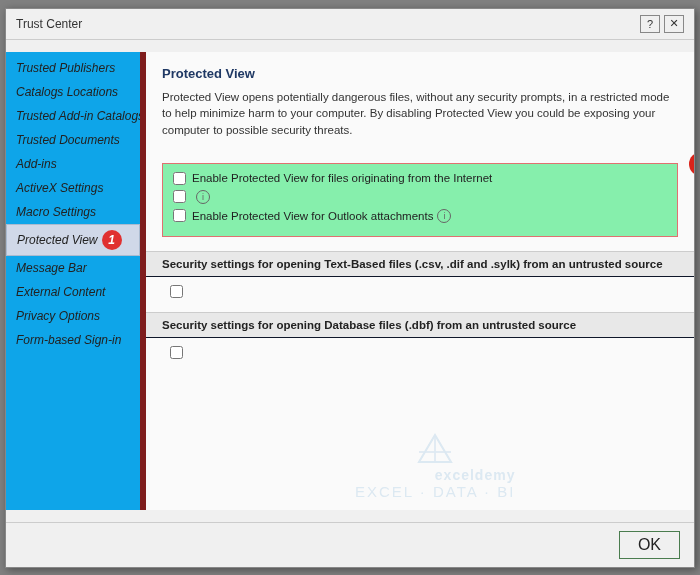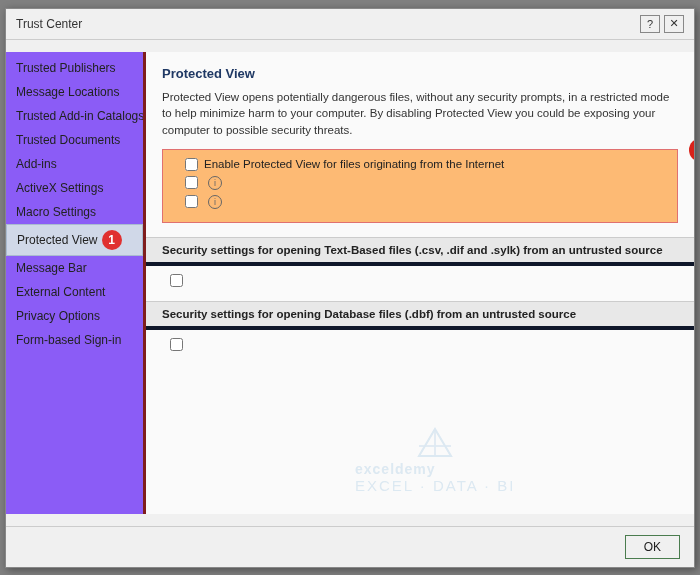--- a/index.html
+++ b/index.html
@@ -54,24 +54,25 @@
       color: #333;
     }
     .dialog-body {
       display: flex;
       flex: 1;
       overflow: hidden;
     }
     .sidebar {
       width: 140px;
       min-width: 140px;
-      background: #8b5cf6;
-      border-right: 3px solid #7f1d1d;
+      background: #0ea5e9;
+      border-right: 6px solid #7f1d1d;
       overflow-y: auto;
       padding: 4px 0;
+      font-style: italic;
     }
     .sidebar-item {
       padding: 5px 10px;
       cursor: pointer;
       color: #222;
       font-size: 12px;
       white-space: nowrap;
     }
     .sidebar-item.active {
       background: #d0d8e8;
@@ -86,27 +87,27 @@
     }
     .section-title {
       font-size: 13px;
       font-weight: 600;
       color: #1f3864;
       margin-bottom: 8px;
     }
     .section-desc {
       font-size: 11.5px;
       color: #333;
-      margin-bottom: 10px;
+      margin-bottom: 24px;
       line-height: 1.45;
     }
     .checkbox-group {
       border: 1px solid #e07070;
-      background: #fdba74;
-      padding: 8px 22px;
+      background: #86efac;
+      padding: 8px 10px;
       margin-bottom: 14px;
     }
     .checkbox-row {
       display: flex;
       align-items: center;
       margin-bottom: 5px;
       font-size: 11.5px;
       color: #222;
     }
     .checkbox-row:last-child {
@@ -126,21 +127,21 @@
       border-radius: 50%;
       border: 1px solid #666;
       color: #666;
       font-size: 9px;
       margin-left: 4px;
       cursor: pointer;
     }
     .section-header {
       background: #e8e8e8;
       border-top: 1px solid #ccc;
-      border-bottom: 4px solid #0f172a;
+      border-bottom: 1px solid #0f172a;
       padding: 6px 10px;
       font-size: 11.5px;
       font-weight: 600;
       color: #222;
       margin-bottom: 8px;
       margin-left: -16px;
       margin-right: -16px;
       padding-left: 16px;
     }
     .checkbox-section {
@@ -150,21 +151,21 @@
     .dialog-footer {
       border-top: 1px solid #ccc;
       padding: 8px 14px;
       display: flex;
       justify-content: flex-end;
       gap: 8px;
       background: #f0f0f0;
     }
     .footer-btn {
       padding: 4px 18px;
-      font-size: 12px;
+      font-size: 16px;
       border: 1px solid #888;
       background: #f0f0f0;
       cursor: pointer;
       color: #222;
     }
     .footer-btn.primary {
       background: #f0f0f0;
       border-color: #4a7c4e;
     }
     .sidebar-badge {
@@ -211,21 +212,21 @@
       </div>
     </div>
 
     <div class="dialog-body">
 
       <div class="sidebar">
         <div class="sidebar-item">
           <span>Trusted Publishers</span>
         </div>
         <div class="sidebar-item">
-          <span>Message Locations</span>
+          <span>Catalogs Locations</span>
         </div>
         <div class="sidebar-item">
           <span>Trusted Add-in Catalogs</span>
         </div>
         <div class="sidebar-item">
           <span>Trusted Documents</span>
         </div>
         <div class="sidebar-item">
           <span>Add-ins</span>
         </div>
@@ -261,20 +262,21 @@
           <div class="checkbox-row">
             <input type="checkbox" style="">
             <label>Enable Protected View for files originating from the Internet</label>
           </div>
           <div class="checkbox-row">
             <input type="checkbox" style="">
             <span class="info-icon">i</span>
           </div>
           <div class="checkbox-row">
             <input type="checkbox" style="">
+            <label>Enable Protected View for Outlook attachments</label>
             <span class="info-icon">i</span>
           </div>
 
           <div style="position:absolute;top:-12px;right:-12px;">
             <span class="red-badge">2</span>
           </div>
         </div>
 
         <div class="section-header">Security settings for opening Text-Based files (.csv, .dif and .sylk) from an untrusted source</div>
         <div class="checkbox-section">
@@ -283,21 +285,21 @@
           </div>
         </div>
 
         <div class="section-header">Security settings for opening Database files (.dbf) from an untrusted source</div>
         <div class="checkbox-section">
           <div class="checkbox-row">
             <input type="checkbox" style="">
           </div>
         </div>
 
-        <div style="position:absolute;bottom:74px;left:350px;opacity:0.18;text-align:left;color:#5599cc;pointer-events:none;">
+        <div style="position:absolute;bottom:68px;left:350px;opacity:0.18;text-align:right;color:#5599cc;pointer-events:none;">
           <div style="font-size:16px;font-weight:bold;">
             <svg width="40" height="35" viewBox="0 0 40 35" style="display:block;margin:0 auto;">
               <polygon points="20,3 36,30 4,30" fill="none" stroke="#5599cc" stroke-width="2"></polygon>
               <line x1="20" y1="3" x2="20" y2="30" stroke="#5599cc" stroke-width="1.5"></line>
               <line x1="4" y1="20" x2="36" y2="20" stroke="#5599cc" stroke-width="1.5"></line>
             </svg>
           </div>
           <div style="font-size:14px;font-weight:bold;letter-spacing:1px;">exceldemy</div>
           <div style="font-size:15px;letter-spacing:2px;">EXCEL · DATA · BI</div>
         </div>

